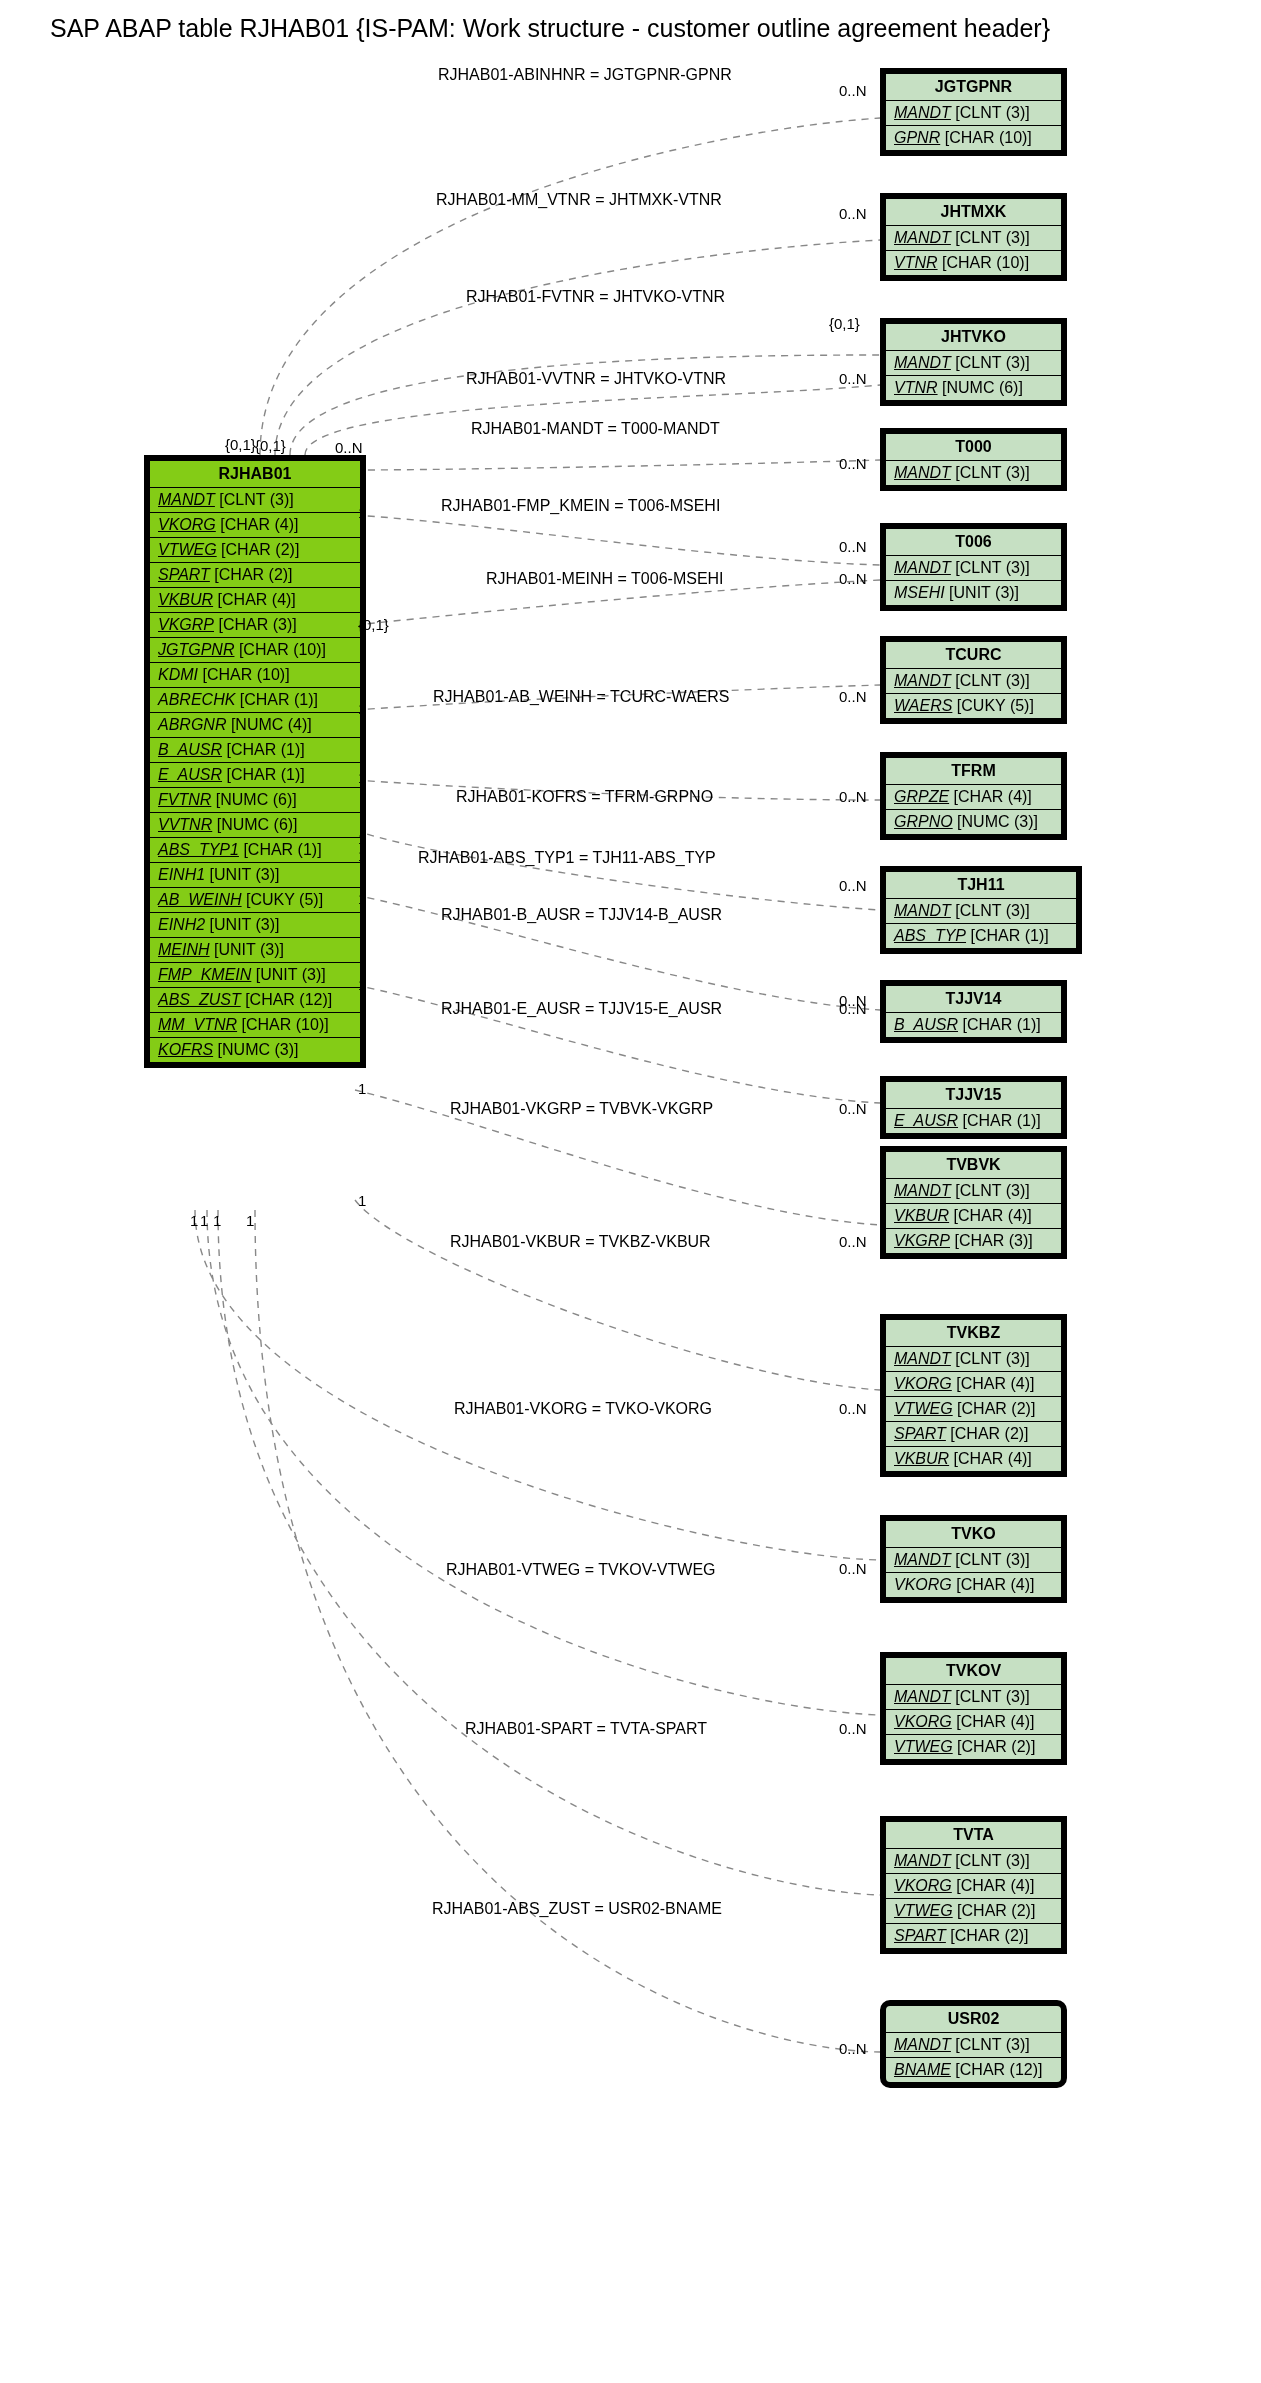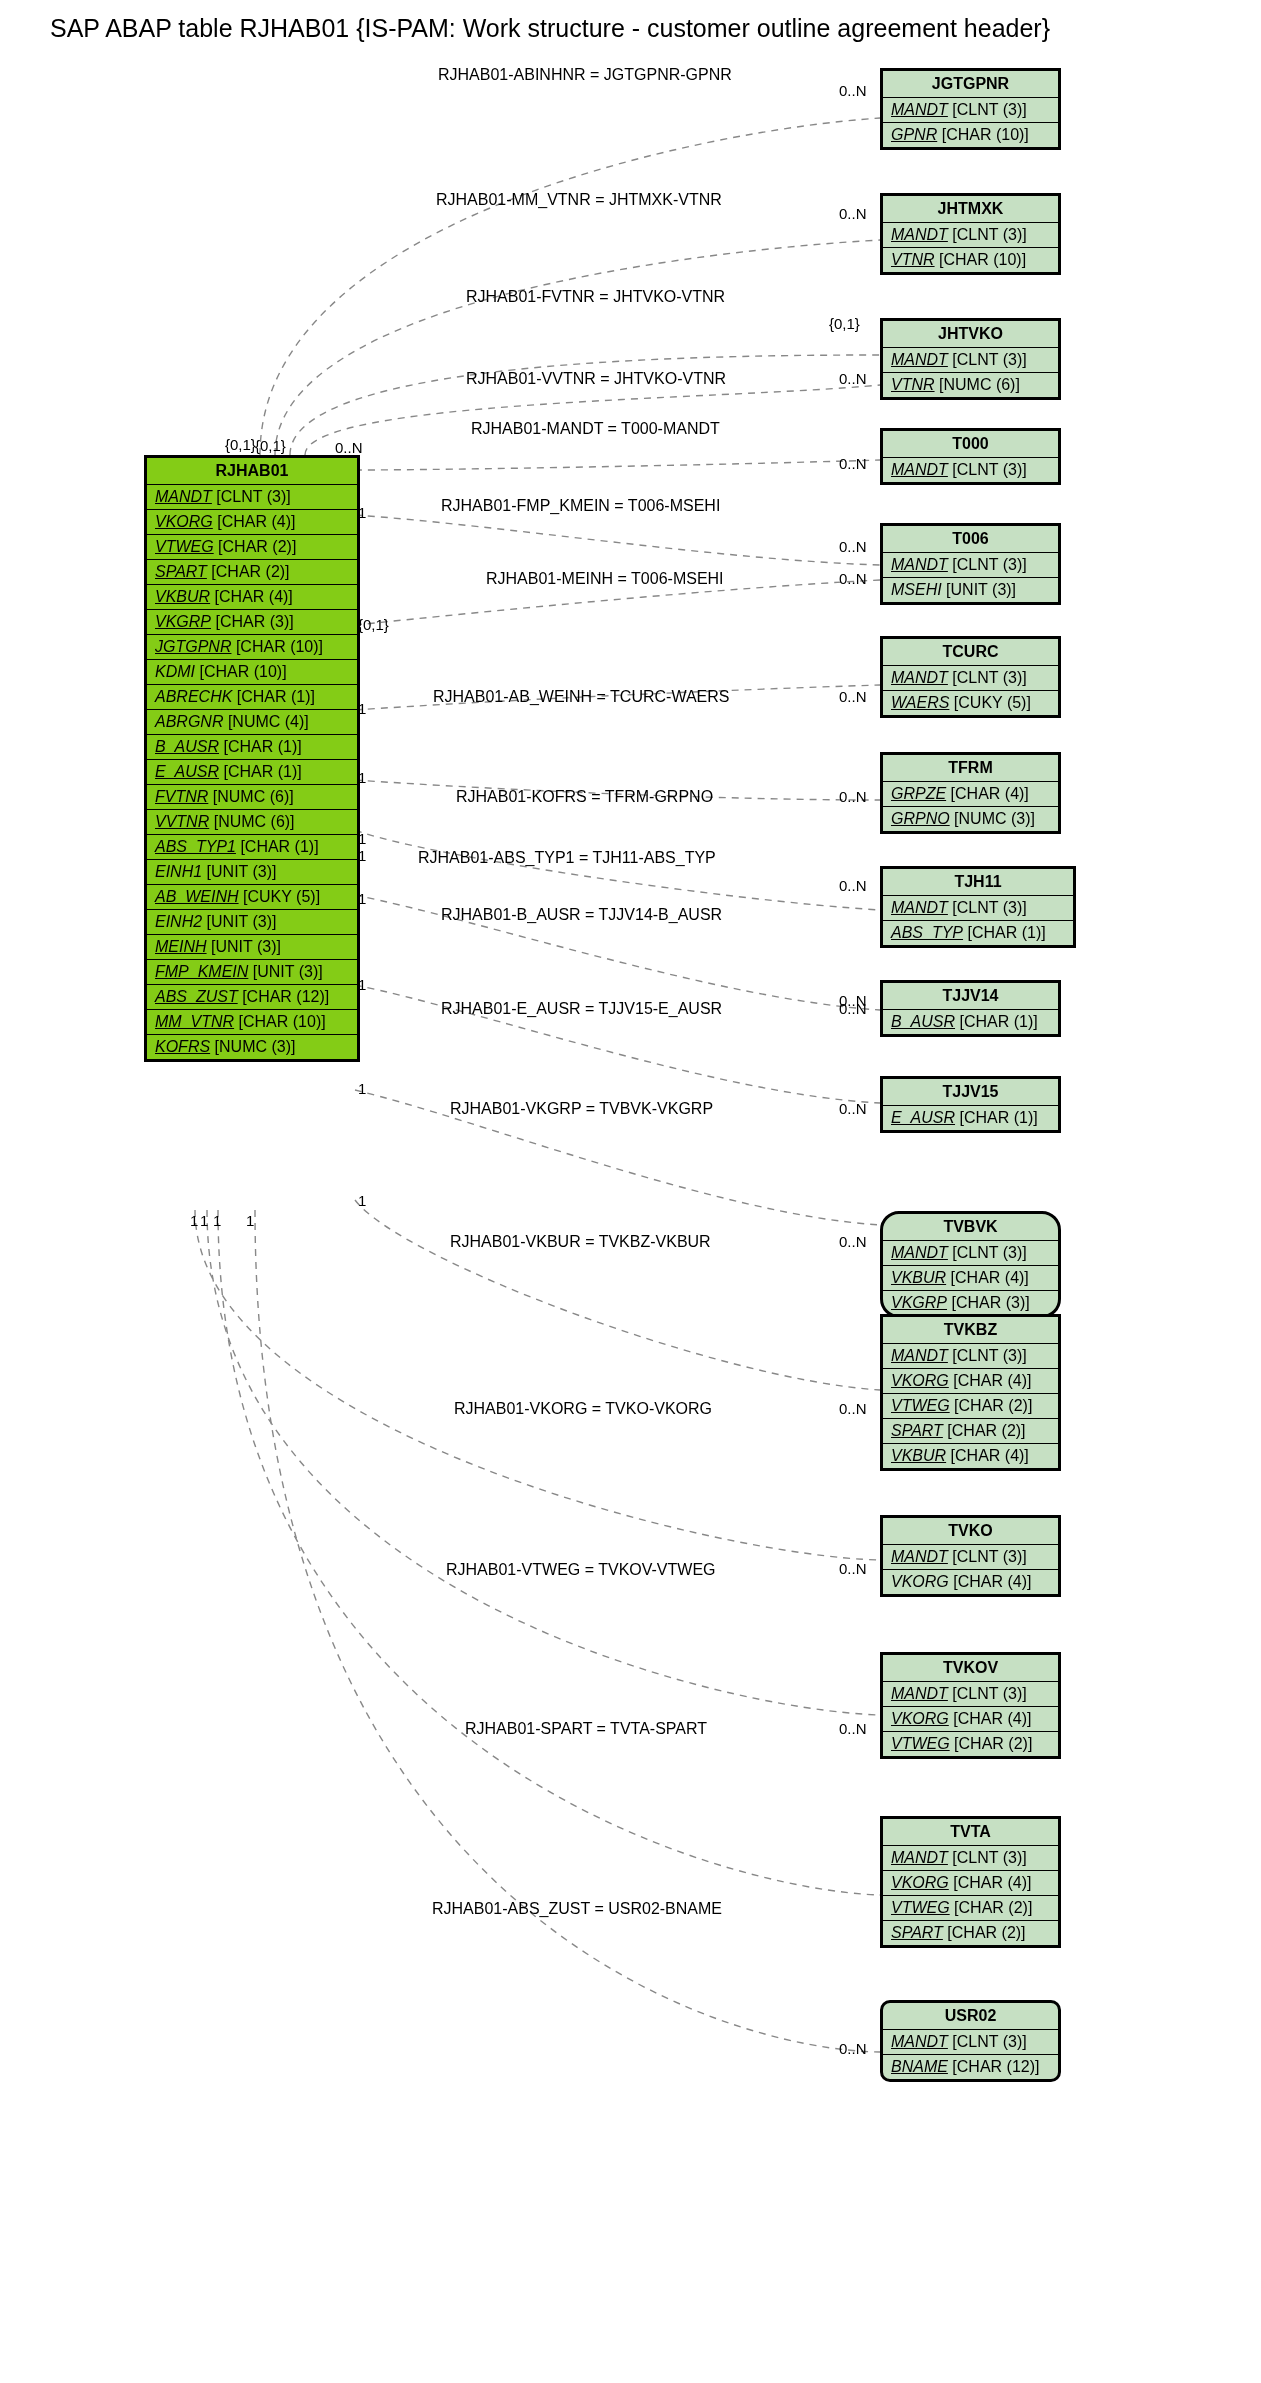--- a/index.html
+++ b/index.html
@@ -14,21 +14,21 @@
   .title {
     position: absolute;
     top: 14px;
     left: 50px;
     font-size: 25px;
     font-weight: normal;
     color: #000;
   }
   .entity {
     position: absolute;
-    border: 3px solid #000000;
+    border: 6px solid #000000;
     background: #c6e0c3;
     font-size: 16px;
   }
   .entity .hdr {
     text-align: center;
     font-weight: bold;
     padding: 4px 8px;
     border-bottom: 1px solid #000;
   }
   .entity .row {
@@ -158,21 +158,21 @@
       <div class="row"><span class="key">ABS_TYP</span> [CHAR (1)]</div>
     </div>
     <div class="entity" style="left: 880px; top: 980px; width: 175px;">
       <div class="hdr">TJJV14</div>
       <div class="row"><span class="key">B_AUSR</span> [CHAR (1)]</div>
     </div>
     <div class="entity" style="left: 880px; top: 1076px; width: 175px;">
       <div class="hdr">TJJV15</div>
       <div class="row"><span class="key">E_AUSR</span> [CHAR (1)]</div>
     </div>
-    <div class="entity" style="left: 880px; top: 1211px; width: 175px; border-radius: 19px;">
+    <div class="entity" style="left: 880px; top: 1146px; width: 175px;">
       <div class="hdr">TVBVK</div>
       <div class="row"><span class="key">MANDT</span> [CLNT (3)]</div>
       <div class="row"><span class="key">VKBUR</span> [CHAR (4)]</div>
       <div class="row"><span class="key">VKGRP</span> [CHAR (3)]</div>
     </div>
     <div class="entity" style="left: 880px; top: 1314px; width: 175px;">
       <div class="hdr">TVKBZ</div>
       <div class="row"><span class="key">MANDT</span> [CLNT (3)]</div>
       <div class="row"><span class="key">VKORG</span> [CHAR (4)]</div>
       <div class="row"><span class="key">VTWEG</span> [CHAR (2)]</div>

